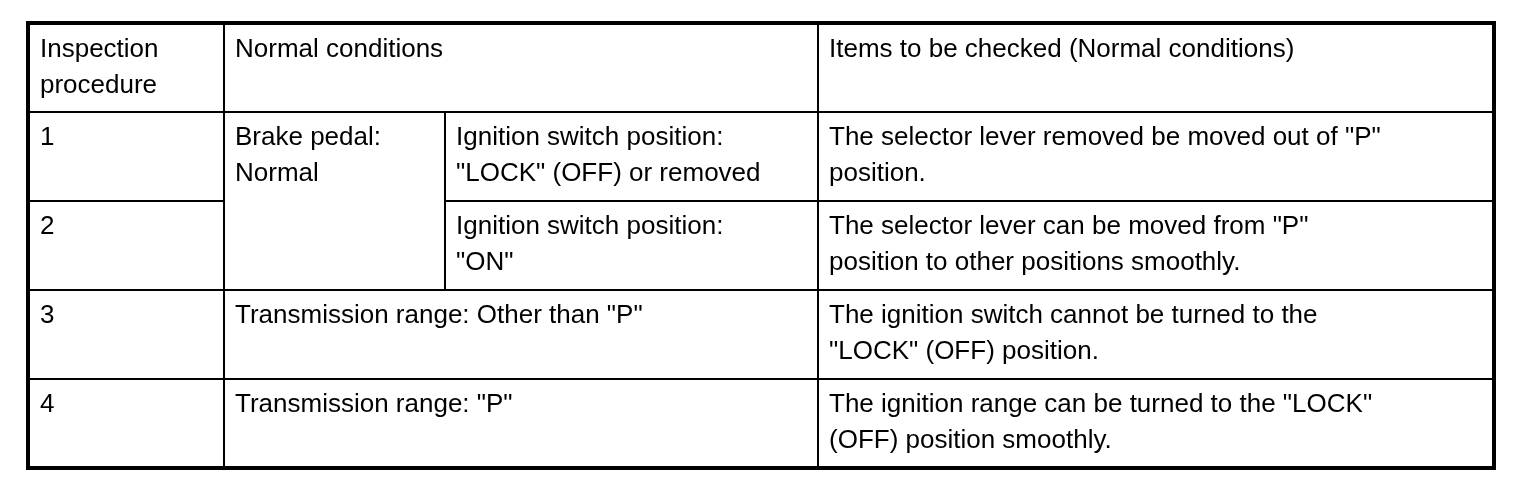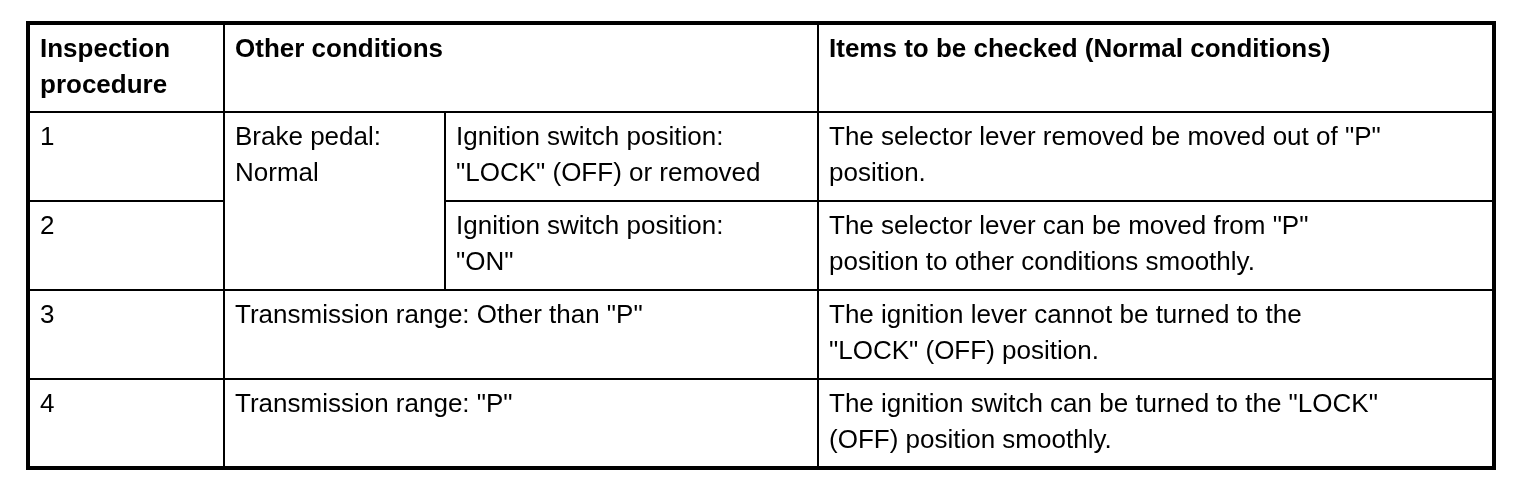--- a/index.html
+++ b/index.html
@@ -28,68 +28,68 @@
     border: 2px solid #000000;
     vertical-align: top;
     text-align: left;
     padding: 5px 10px 8px 10px;
     font-size: 26px;
     line-height: 36px;
     white-space: pre-line;
     overflow: hidden;
   }
   table.spec th {
-    font-weight: bold;
+    font-weight: normal;
   }
   tr.hdr  { height: 89px; }
   tr.row  { height: 89px; }
 </style>
 </head>
 <body>
 
 <table class="spec">
   <colgroup>
     <col style="width:196px">
     <col style="width:221px">
     <col style="width:373px">
     <col style="width:676px">
   </colgroup>
   <tbody>
     <tr class="hdr">
       <th>Inspection
 procedure</th>
-      <th colspan="2">Other conditions</th>
+      <th colspan="2">Normal conditions</th>
       <th>Items to be checked (Normal conditions)</th>
     </tr>
 
     <tr class="row">
       <td>1</td>
       <td rowspan="2">Brake pedal:
 Normal</td>
       <td>Ignition switch position:
 "LOCK" (OFF) or removed</td>
       <td>The selector lever removed be moved out of "P"
 position.</td>
     </tr>
 
     <tr class="row">
       <td>2</td>
       <td>Ignition switch position:
 "ON"</td>
       <td>The selector lever can be moved from "P"
-position to other conditions smoothly.</td>
+position to other positions smoothly.</td>
     </tr>
 
     <tr class="row">
       <td>3</td>
       <td colspan="2">Transmission range: Other than "P"</td>
-      <td>The ignition lever cannot be turned to the
+      <td>The ignition switch cannot be turned to the
 "LOCK" (OFF) position.</td>
     </tr>
 
     <tr class="row">
       <td>4</td>
       <td colspan="2">Transmission range: "P"</td>
-      <td>The ignition switch can be turned to the "LOCK"
+      <td>The ignition range can be turned to the "LOCK"
 (OFF) position smoothly.</td>
     </tr>
   </tbody>
 </table>
 
 </body></html>

